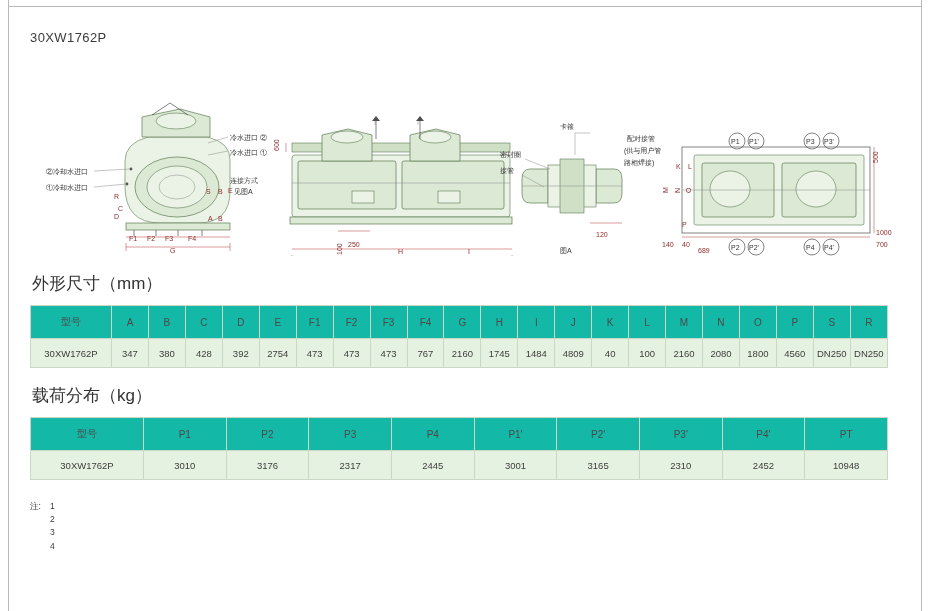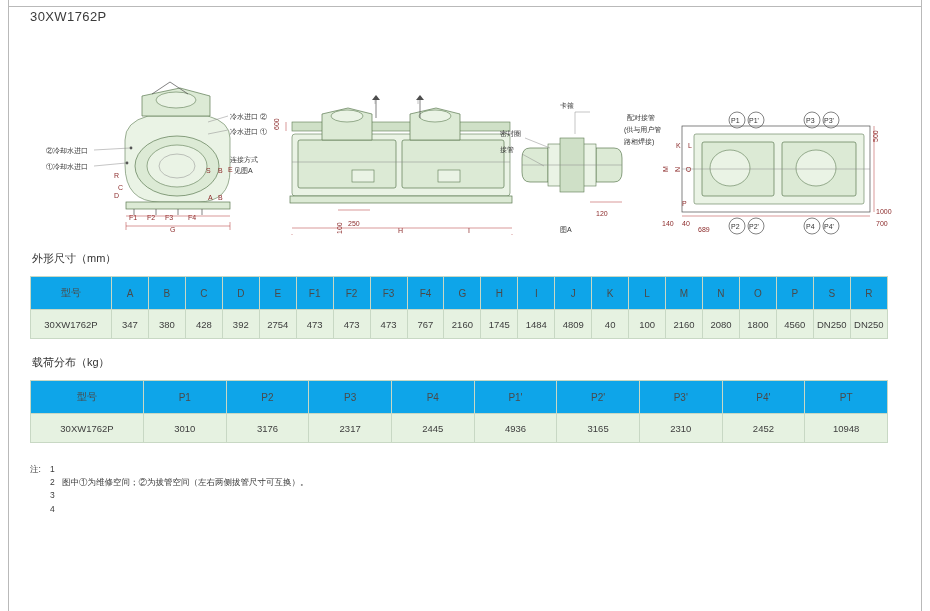--- a/index.html
+++ b/index.html
@@ -41,39 +41,39 @@
     position: absolute;
     left: 8px;
     right: 8px;
     top: 6px;
     height: 1px;
     background: #b9b9b9;
   }
   .content {
     position: absolute;
     left: 30px;
-    top: 9px;
+    top: 30px;
     width: 876px;
   }
   .model-title {
     font-size: 13px;
     color: #3a3a3a;
     letter-spacing: .4px;
     margin: 0 0 4px 0;
   }
   
   .drawing {
     position: relative;
     height: 205px;
     width: 876px;
     margin-top: 6px;
   }
   .drawing svg { display:block; }
   .sec-title {
-    font-size: 11px;
+    font-size: 17px;
     color: #333;
     margin: 16px 0 10px 2px;
   }
   
   table {
     border-collapse: collapse;
     width: 858px;
     table-layout: fixed;
   }
   table th, table td {
@@ -81,21 +81,21 @@
     font-size: 9.5px;
     font-weight: normal;
     color: #3d3d3d;
     text-align: center;
     height: 26px;
     padding: 0 1px;
     white-space: nowrap;
     overflow: hidden;
   }
   table thead th {
-    background: #0ea5e9;
+    background: #14b8a6;
     height: 32px;
     font-size: 10px;
     color: #4a4a4a;
     text-align: center;
   }
   table tbody td {
     background: #e6f2e1;
     height: 28px;
   }
   table.dims th:first-child, table.dims td:first-child { width: 78px; }
@@ -386,39 +386,38 @@
           <th>PT</th>
         </tr>
       </thead>
       <tbody>
         <tr>
           <td>30XW1762P</td>
           <td>3010</td>
           <td>3176</td>
           <td>2317</td>
           <td>2445</td>
-          <td>4936</td>
+          <td>3001</td>
           <td>3165</td>
           <td>2310</td>
           <td>2452</td>
           <td>10948</td>
         </tr>
       </tbody>
     </table>
 
     <div class="notes">
       <ol>
         <li>
           <span class="nlab">注:</span>
           <span class="nnum">1</span>
         </li>
         <li>
           <span class="nlab"></span>
           <span class="nnum">2</span>
-          <span>图中①为维修空间；②为拔管空间（左右两侧拔管尺寸可互换）。</span>
         </li>
         <li>
           <span class="nlab"></span>
           <span class="nnum">3</span>
         </li>
         <li>
           <span class="nlab"></span>
           <span class="nnum">4</span>
         </li>
       </ol>

